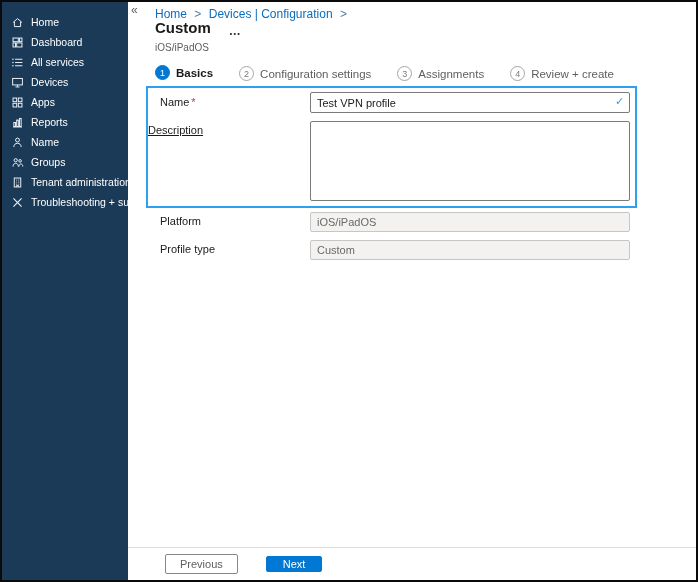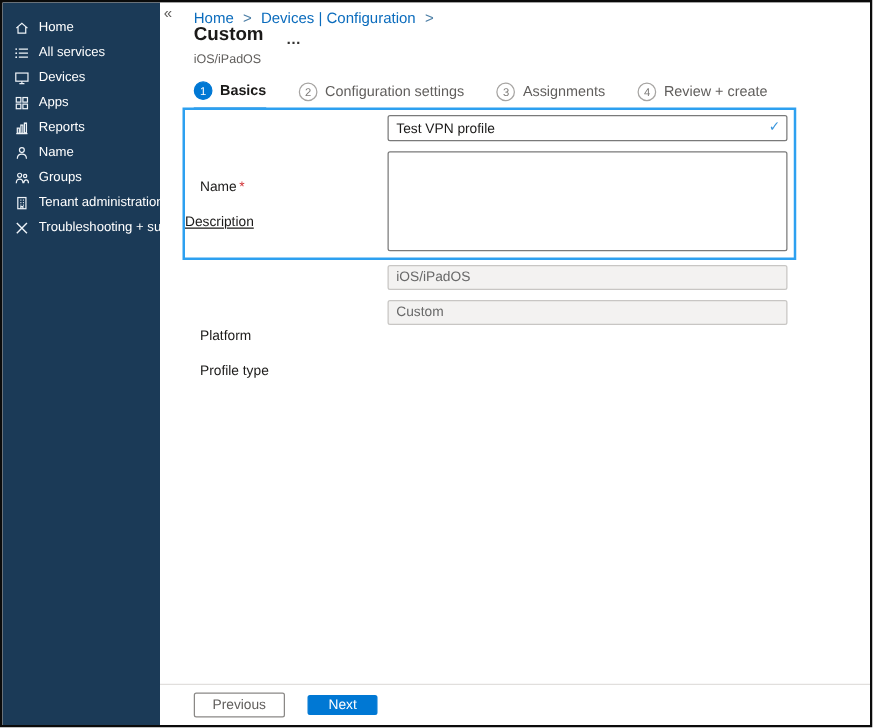--- a/index.html
+++ b/index.html
@@ -29,33 +29,33 @@
   .steps { position:absolute; left:27px; top:63px; display:flex; }
   .step { display:flex; align-items:center; gap:6px; margin-right:26px; padding-bottom:6px; font-size:11.5px; color:#605e5c; cursor:pointer; }
   .step .num { width:15px; height:15px; border-radius:50%; display:flex; align-items:center; justify-content:center; font-size:9px; box-sizing:border-box; border:1px solid #a7a5a3; color:#7c7a78; background:#fff; }
   .step.active { color:#1b1a19; font-weight:700; border-bottom:2px solid #0078d4; }
   .step.active .num { background:#0078d4; border-color:#0078d4; color:#fff; font-weight:400; }
 
   
   .highlight-box { position:absolute; left:18px; top:84px; width:491px; height:122px; border:2px solid #2da0f0; box-sizing:border-box; pointer-events:none; }
 
   
-  .lbl { position:absolute; font-size:11px; color:#1b1a19;margin-top:48px; }
+  .lbl { position:absolute; font-size:11px; color:#1b1a19; }
   .req { color:#d13438; margin-left:2px; }
   .fld { position:absolute; left:182px; width:320px; box-sizing:border-box; border:1px solid #7a7a7a; border-radius:2px; font-size:11px; font-family:"Liberation Sans", sans-serif; padding:2px 6px; color:#1b1a19; background:#fff; }
   #name-input { top:90px; height:21px; padding-right:22px; }
   .check { position:absolute; left:487px; top:93px; font-size:11px; color:#3a96dd; }
   #description-input { top:119px; height:80px; resize:none; }
   .fld.disabled { background:#f3f2f1; border-color:#c8c6c4; color:#696969; height:20px; }
   #platform-input { top:210px; }
   #profiletype-input { top:238px; }
 
   
   .footer { position:absolute; left:0; right:0; bottom:0; height:33px; border-top:1px solid #e1dfdd; background:#fff; display:flex; align-items:center; padding-left:27px; gap:18px; box-sizing:border-box; }
-  .btn { font-size:11px; font-family:"Liberation Sans", sans-serif; padding:3px 14px; border-radius:2px; cursor:pointer; }
+  .btn { font-size:11px; font-family:"Liberation Sans", sans-serif; padding:3px 14px; border-radius:2px; cursor:pointer;margin-left:10px; }
   .btn-prev { background:#ffffff; border:1px solid #8a8886; color:#605e5c; }
   .btn-next { background:#0078d4; border:1px solid #0078d4; color:#ffffff; padding:1px 16px; }
 </style>
 </head>
 <body>
 
 <div class="frame">
 
   <div class="sidebar">
     <ul class="nav">
@@ -63,20 +63,31 @@
         <span class="ic">
           <svg viewBox="0 0 16 16" fill="none" stroke="#eef3f8" stroke-width="1.2">
               <path d="M2.5 8 8 3.2 13.5 8M4.2 7v6h7.6V7"></path>
             </svg>
         </span>
         <span>Home</span>
       </li>
       <li>
         <span class="ic">
           <svg viewBox="0 0 16 16" fill="none" stroke="#eef3f8" stroke-width="1.2">
+              <rect x="2.5" y="2.5" width="6.5" height="4.5"></rect>
+              <rect x="10.5" y="2.5" width="3" height="4.5"></rect>
+              <rect x="2.5" y="8.5" width="3" height="5"></rect>
+              <rect x="7" y="8.5" width="6.5" height="5"></rect>
+            </svg>
+        </span>
+        <span>Dashboard</span>
+      </li>
+      <li>
+        <span class="ic">
+          <svg viewBox="0 0 16 16" fill="none" stroke="#eef3f8" stroke-width="1.2">
               <path d="M5 4h9M5 8h9M5 12h9"></path>
               <circle cx="2.4" cy="4" r=".9" fill="#eef3f8" stroke="none"></circle>
               <circle cx="2.4" cy="8" r=".9" fill="#eef3f8" stroke="none"></circle>
               <circle cx="2.4" cy="12" r=".9" fill="#eef3f8" stroke="none"></circle>
             </svg>
         </span>
         <span>All services</span>
       </li>
       <li>
         <span class="ic">

